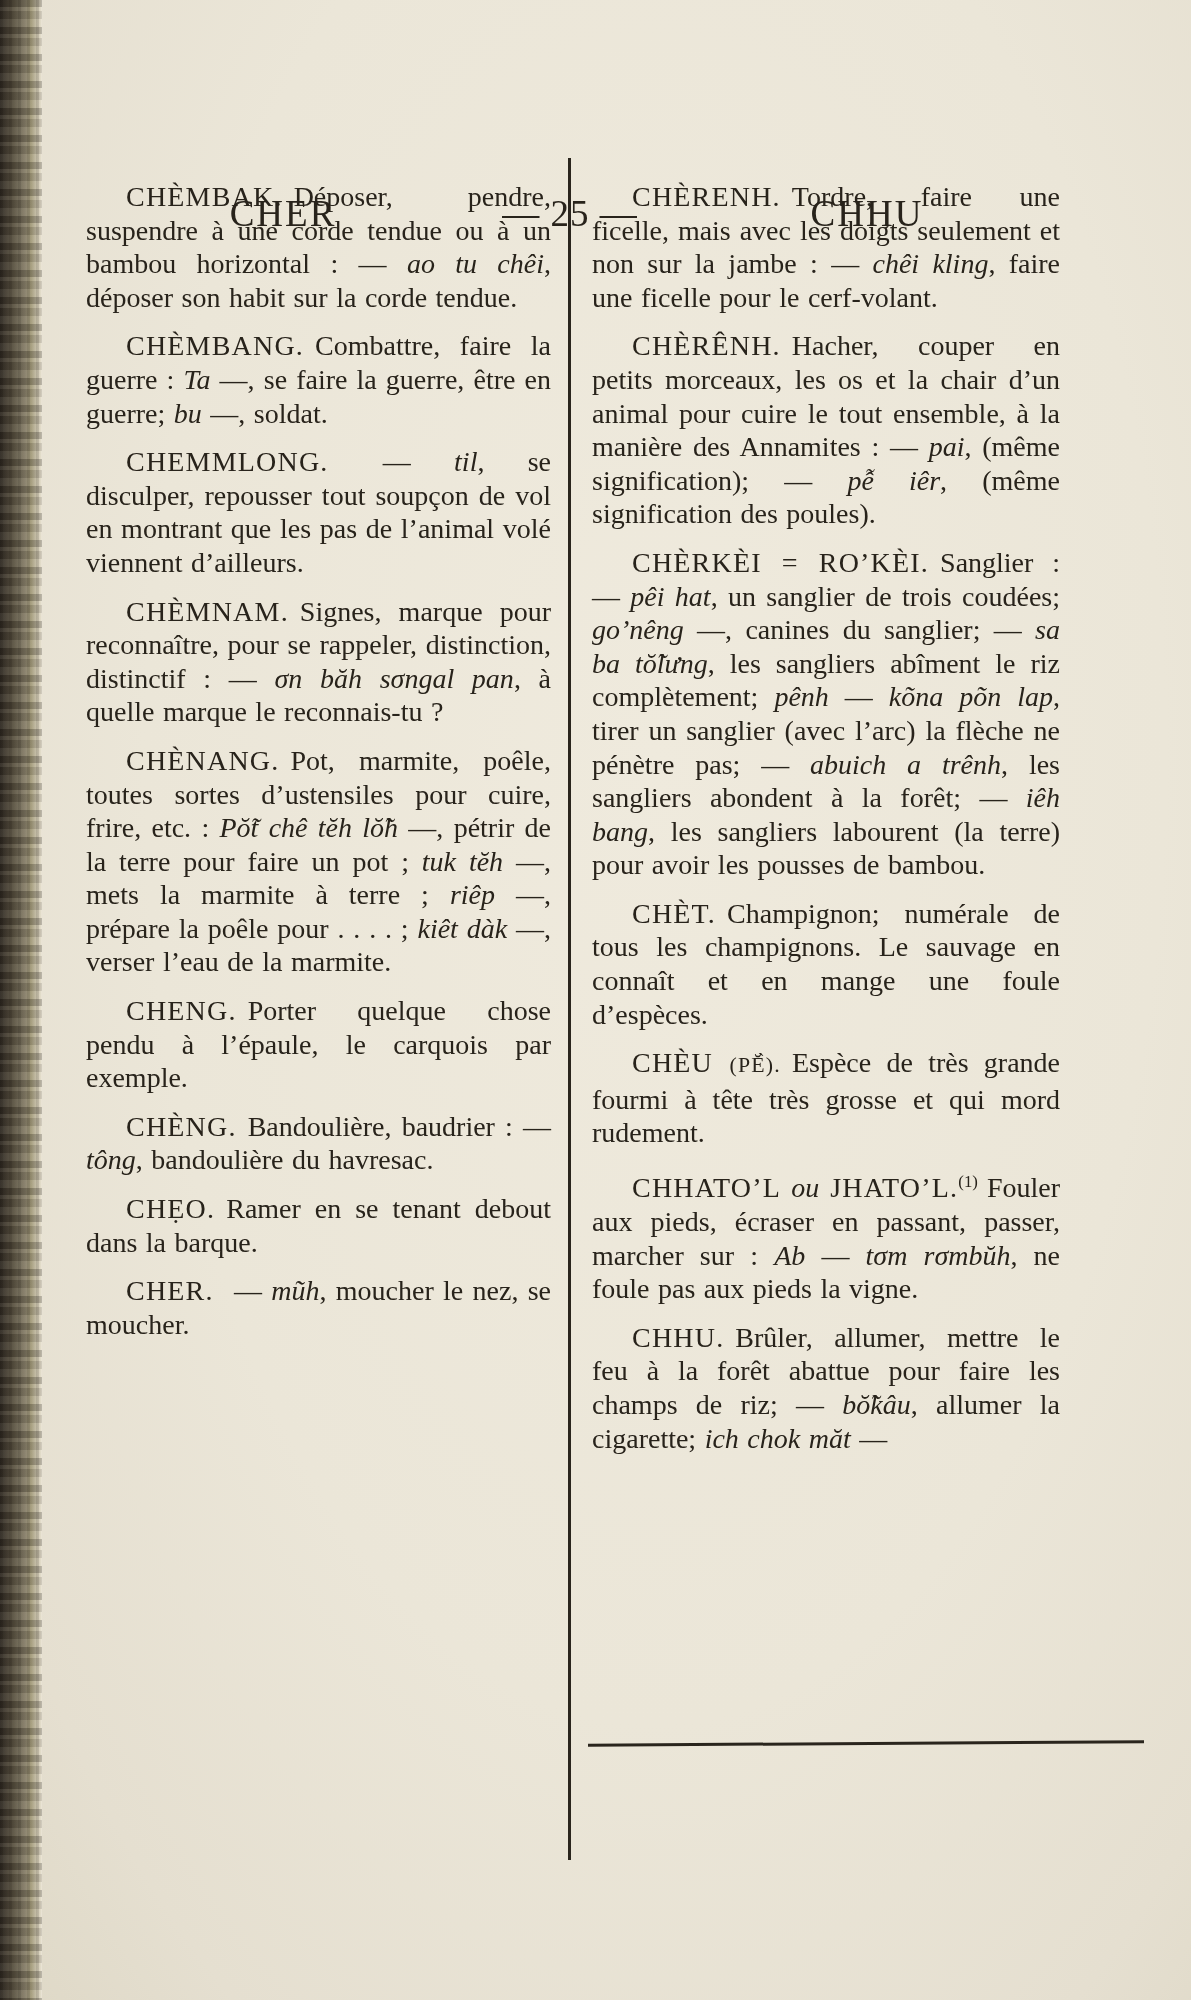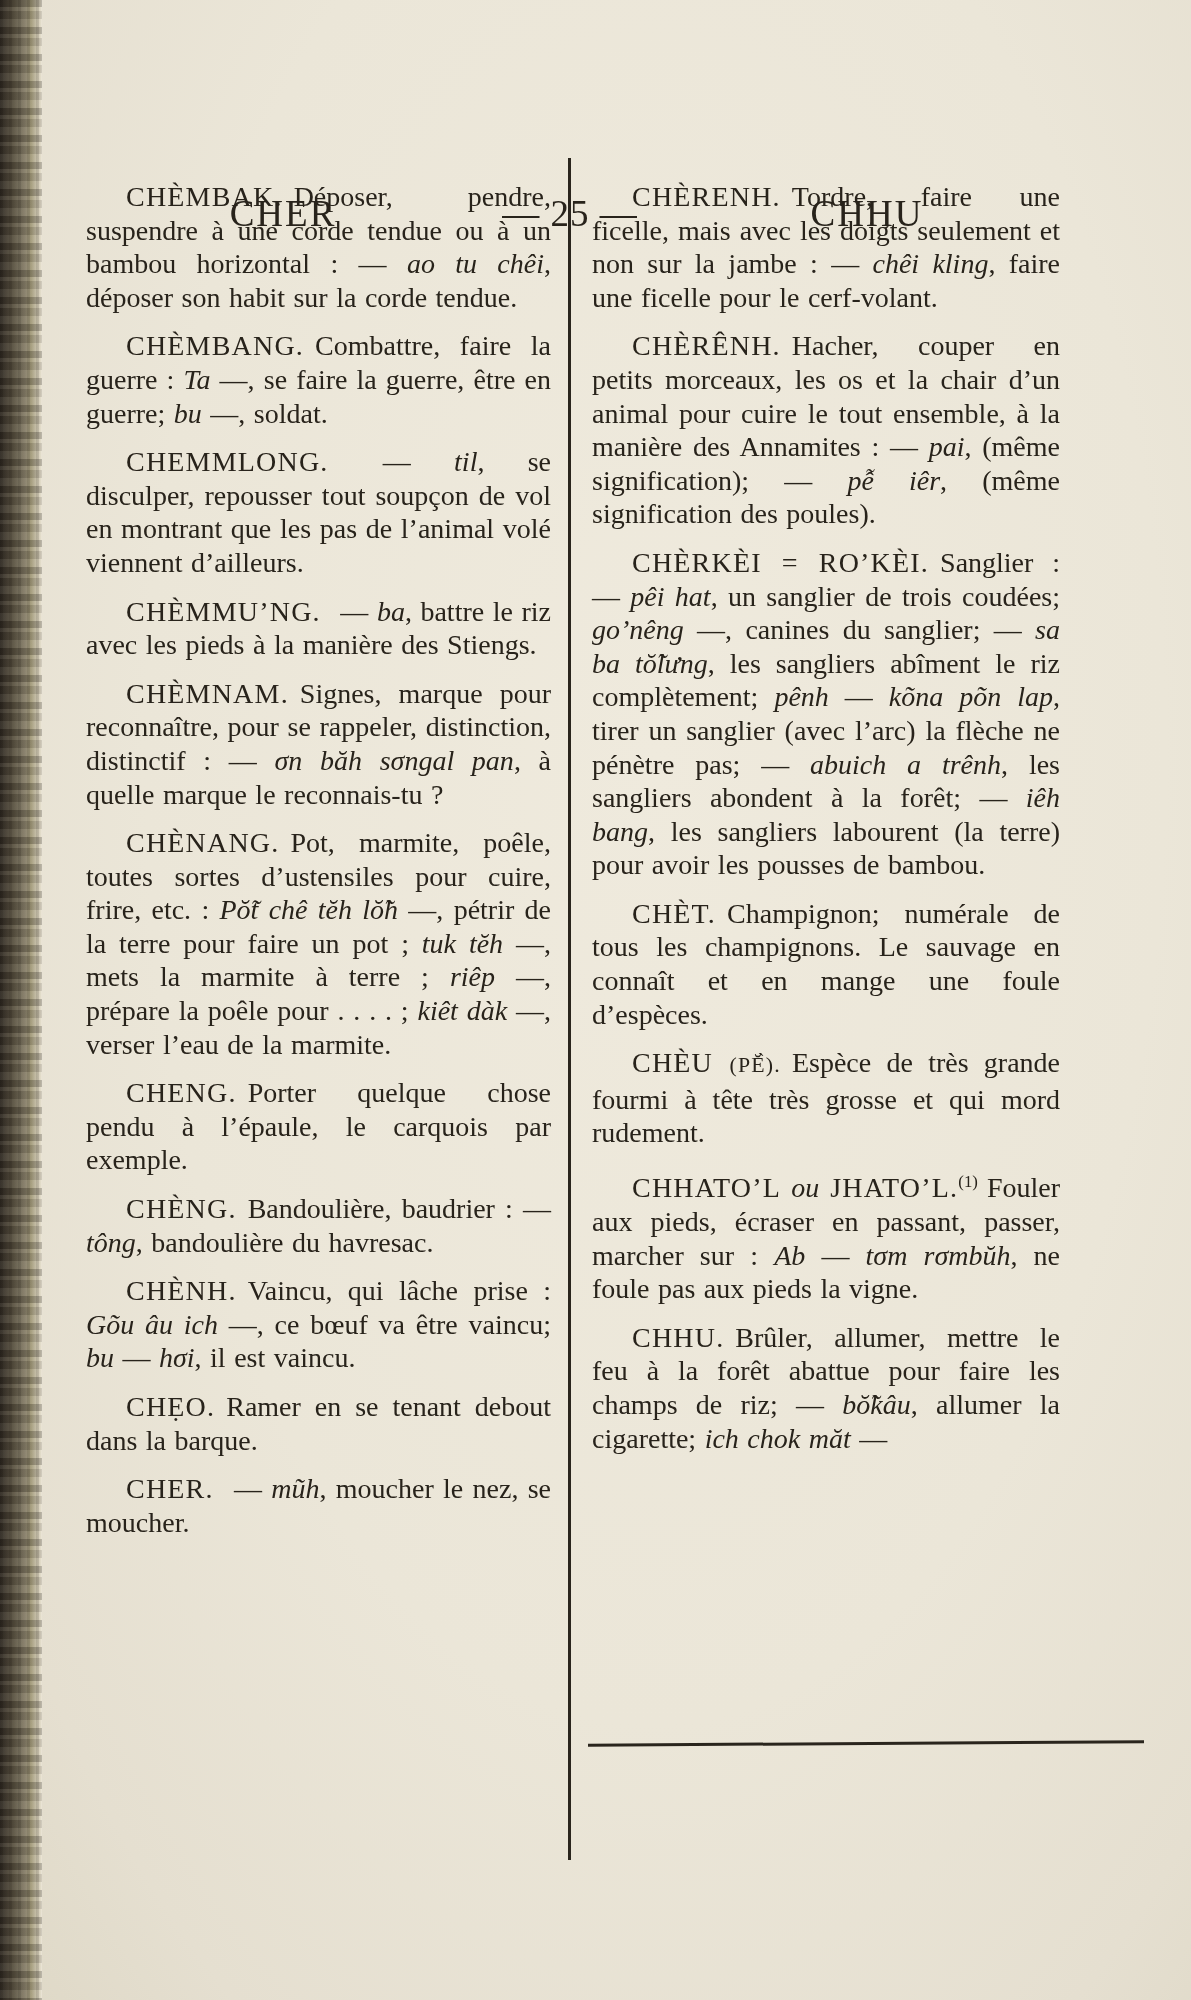--- a/index.html
+++ b/index.html
@@ -78,26 +78,24 @@
 <div class="running-head" id="head-left">CHER</div>
 <div class="running-head" id="head-center">— 25 —</div>
 <div class="running-head" id="head-right">CHHU</div>
 
 <div id="divider"></div>
 
 <div class="column" id="left-col">
     <p class="entry"><span class="seg-head">CHÈMBAK.</span><span class="seg-plain">Déposer, pendre, suspendre à une corde tendue ou à un bambou horizontal : — </span><span class="seg-i">ao tu chêi</span><span class="seg-plain">, déposer son habit sur la corde tendue.</span></p>
     <p class="entry"><span class="seg-head">CHÈMBANG.</span><span class="seg-plain">Combattre, faire la guerre : </span><span class="seg-i">Ta</span><span class="seg-plain"> —, se faire la guerre, être en guerre; </span><span class="seg-i">bu</span><span class="seg-plain"> —, soldat.</span></p>
     <p class="entry"><span class="seg-head">CHEMMLONG.</span><span class="seg-plain"> — </span><span class="seg-i">til</span><span class="seg-plain">, se disculper, repousser tout soupçon de vol en montrant que les pas de l’animal volé viennent d’ailleurs.</span></p>
-    <p class="entry"><span class="seg-head">CHÈMMUʼNG.</span><span class="seg-plain"> — </span><span class="seg-i">ba</span><span class="seg-plain">, battre le riz avec les pieds à la manière des Stiengs.</span></p>
     <p class="entry"><span class="seg-head">CHÈMNAM.</span><span class="seg-plain">Signes, marque pour reconnaître, pour se rappeler, distinction, distinctif : — </span><span class="seg-i">σn băh sσngal pan</span><span class="seg-plain">, à quelle marque le reconnais-tu ?</span></p>
     <p class="entry"><span class="seg-head">CHÈNANG.</span><span class="seg-plain">Pot, marmite, poêle, toutes sortes d’ustensiles pour cuire, frire, etc. : </span><span class="seg-i">Pŏ̃t chê tĕh lŏ̃h</span><span class="seg-plain"> —, pétrir de la terre pour faire un pot ; </span><span class="seg-i">tuk tĕh</span><span class="seg-plain"> —, mets la marmite à terre ; </span><span class="seg-i">riêp</span><span class="seg-plain"> —, prépare la poêle pour . . . . ; </span><span class="seg-i">kiêt dàk</span><span class="seg-plain"> —, verser l’eau de la marmite.</span></p>
     <p class="entry"><span class="seg-head">CHENG.</span><span class="seg-plain">Porter quelque chose pendu à l’épaule, le carquois par exemple.</span></p>
     <p class="entry"><span class="seg-head">CHÈNG.</span><span class="seg-plain">Bandoulière, baudrier : — </span><span class="seg-i">tông</span><span class="seg-plain">, bandoulière du havresac.</span></p>
-    <p class="entry"><span class="seg-head">CHÈNH.</span><span class="seg-plain">Vaincu, qui lâche prise : </span><span class="seg-i">Gõu âu ich</span><span class="seg-plain"> —, ce bœuf va être vaincu; </span><span class="seg-i">bu</span><span class="seg-plain"> — </span><span class="seg-i">hσi</span><span class="seg-plain">, il est vaincu.</span></p>
     <p class="entry"><span class="seg-head">CHẸO.</span><span class="seg-plain">Ramer en se tenant debout dans la barque.</span></p>
     <p class="entry"><span class="seg-head">CHER.</span><span class="seg-plain"> — </span><span class="seg-i">mũh</span><span class="seg-plain">, moucher le nez, se moucher.</span></p>
   </div>
 <div class="column" id="right-col">
     <p class="entry"><span class="seg-head">CHÈRENH.</span><span class="seg-plain">Tordre, faire une ficelle, mais avec les doigts seulement et non sur la jambe : — </span><span class="seg-i">chêi kling</span><span class="seg-plain">, faire une ficelle pour le cerf-volant.</span></p>
     <p class="entry"><span class="seg-head">CHÈRÊNH.</span><span class="seg-plain">Hacher, couper en petits morceaux, les os et la chair d’un animal pour cuire le tout ensemble, à la manière des Annamites : — </span><span class="seg-i">pai</span><span class="seg-plain">, (même signification); — </span><span class="seg-i">pễ iêr</span><span class="seg-plain">, (même signification des poules).</span></p>
     <p class="entry"><span class="seg-head">CHÈRKÈI = ROʼKÈI.</span><span class="seg-plain">Sanglier : — </span><span class="seg-i">pêi hat</span><span class="seg-plain">, un sanglier de trois coudées; </span><span class="seg-i">goʼnêng</span><span class="seg-plain"> —, canines du sanglier; — </span><span class="seg-i">sa ba tŏ̃lưng</span><span class="seg-plain">, les sangliers abîment le riz complètement; </span><span class="seg-i">pênh</span><span class="seg-plain"> — </span><span class="seg-i">kõna põn lap</span><span class="seg-plain">, tirer un sanglier (avec l’arc) la flèche ne pénètre pas; — </span><span class="seg-i">abuich a trênh</span><span class="seg-plain">, les sangliers abondent à la forêt; — </span><span class="seg-i">iêh bang</span><span class="seg-plain">, les sangliers labourent (la terre) pour avoir les pousses de bambou.</span></p>
     <p class="entry"><span class="seg-head">CHÈT.</span><span class="seg-plain">Champignon; numérale de tous les champignons. Le sauvage en connaît et en mange une foule d’espèces.</span></p>
     <p class="entry"><span class="seg-hw">CHÈU </span><span class="seg-headsm">(PĔ̀).</span><span class="seg-plain">Espèce de très grande fourmi à tête très grosse et qui mord rudement.</span></p>
     <p class="entry"><span class="seg-hw">CHHATOʼL </span><span class="seg-ihead">ou</span><span class="seg-hw"> JHATOʼL.</span><span class="seg-sup">(1)</span><span class="seg-plain">Fouler aux pieds, écraser en passant, passer, marcher sur : </span><span class="seg-i">Ab</span><span class="seg-plain"> — </span><span class="seg-i">tσm rσmbŭh</span><span class="seg-plain">, ne foule pas aux pieds la vigne.</span></p>

